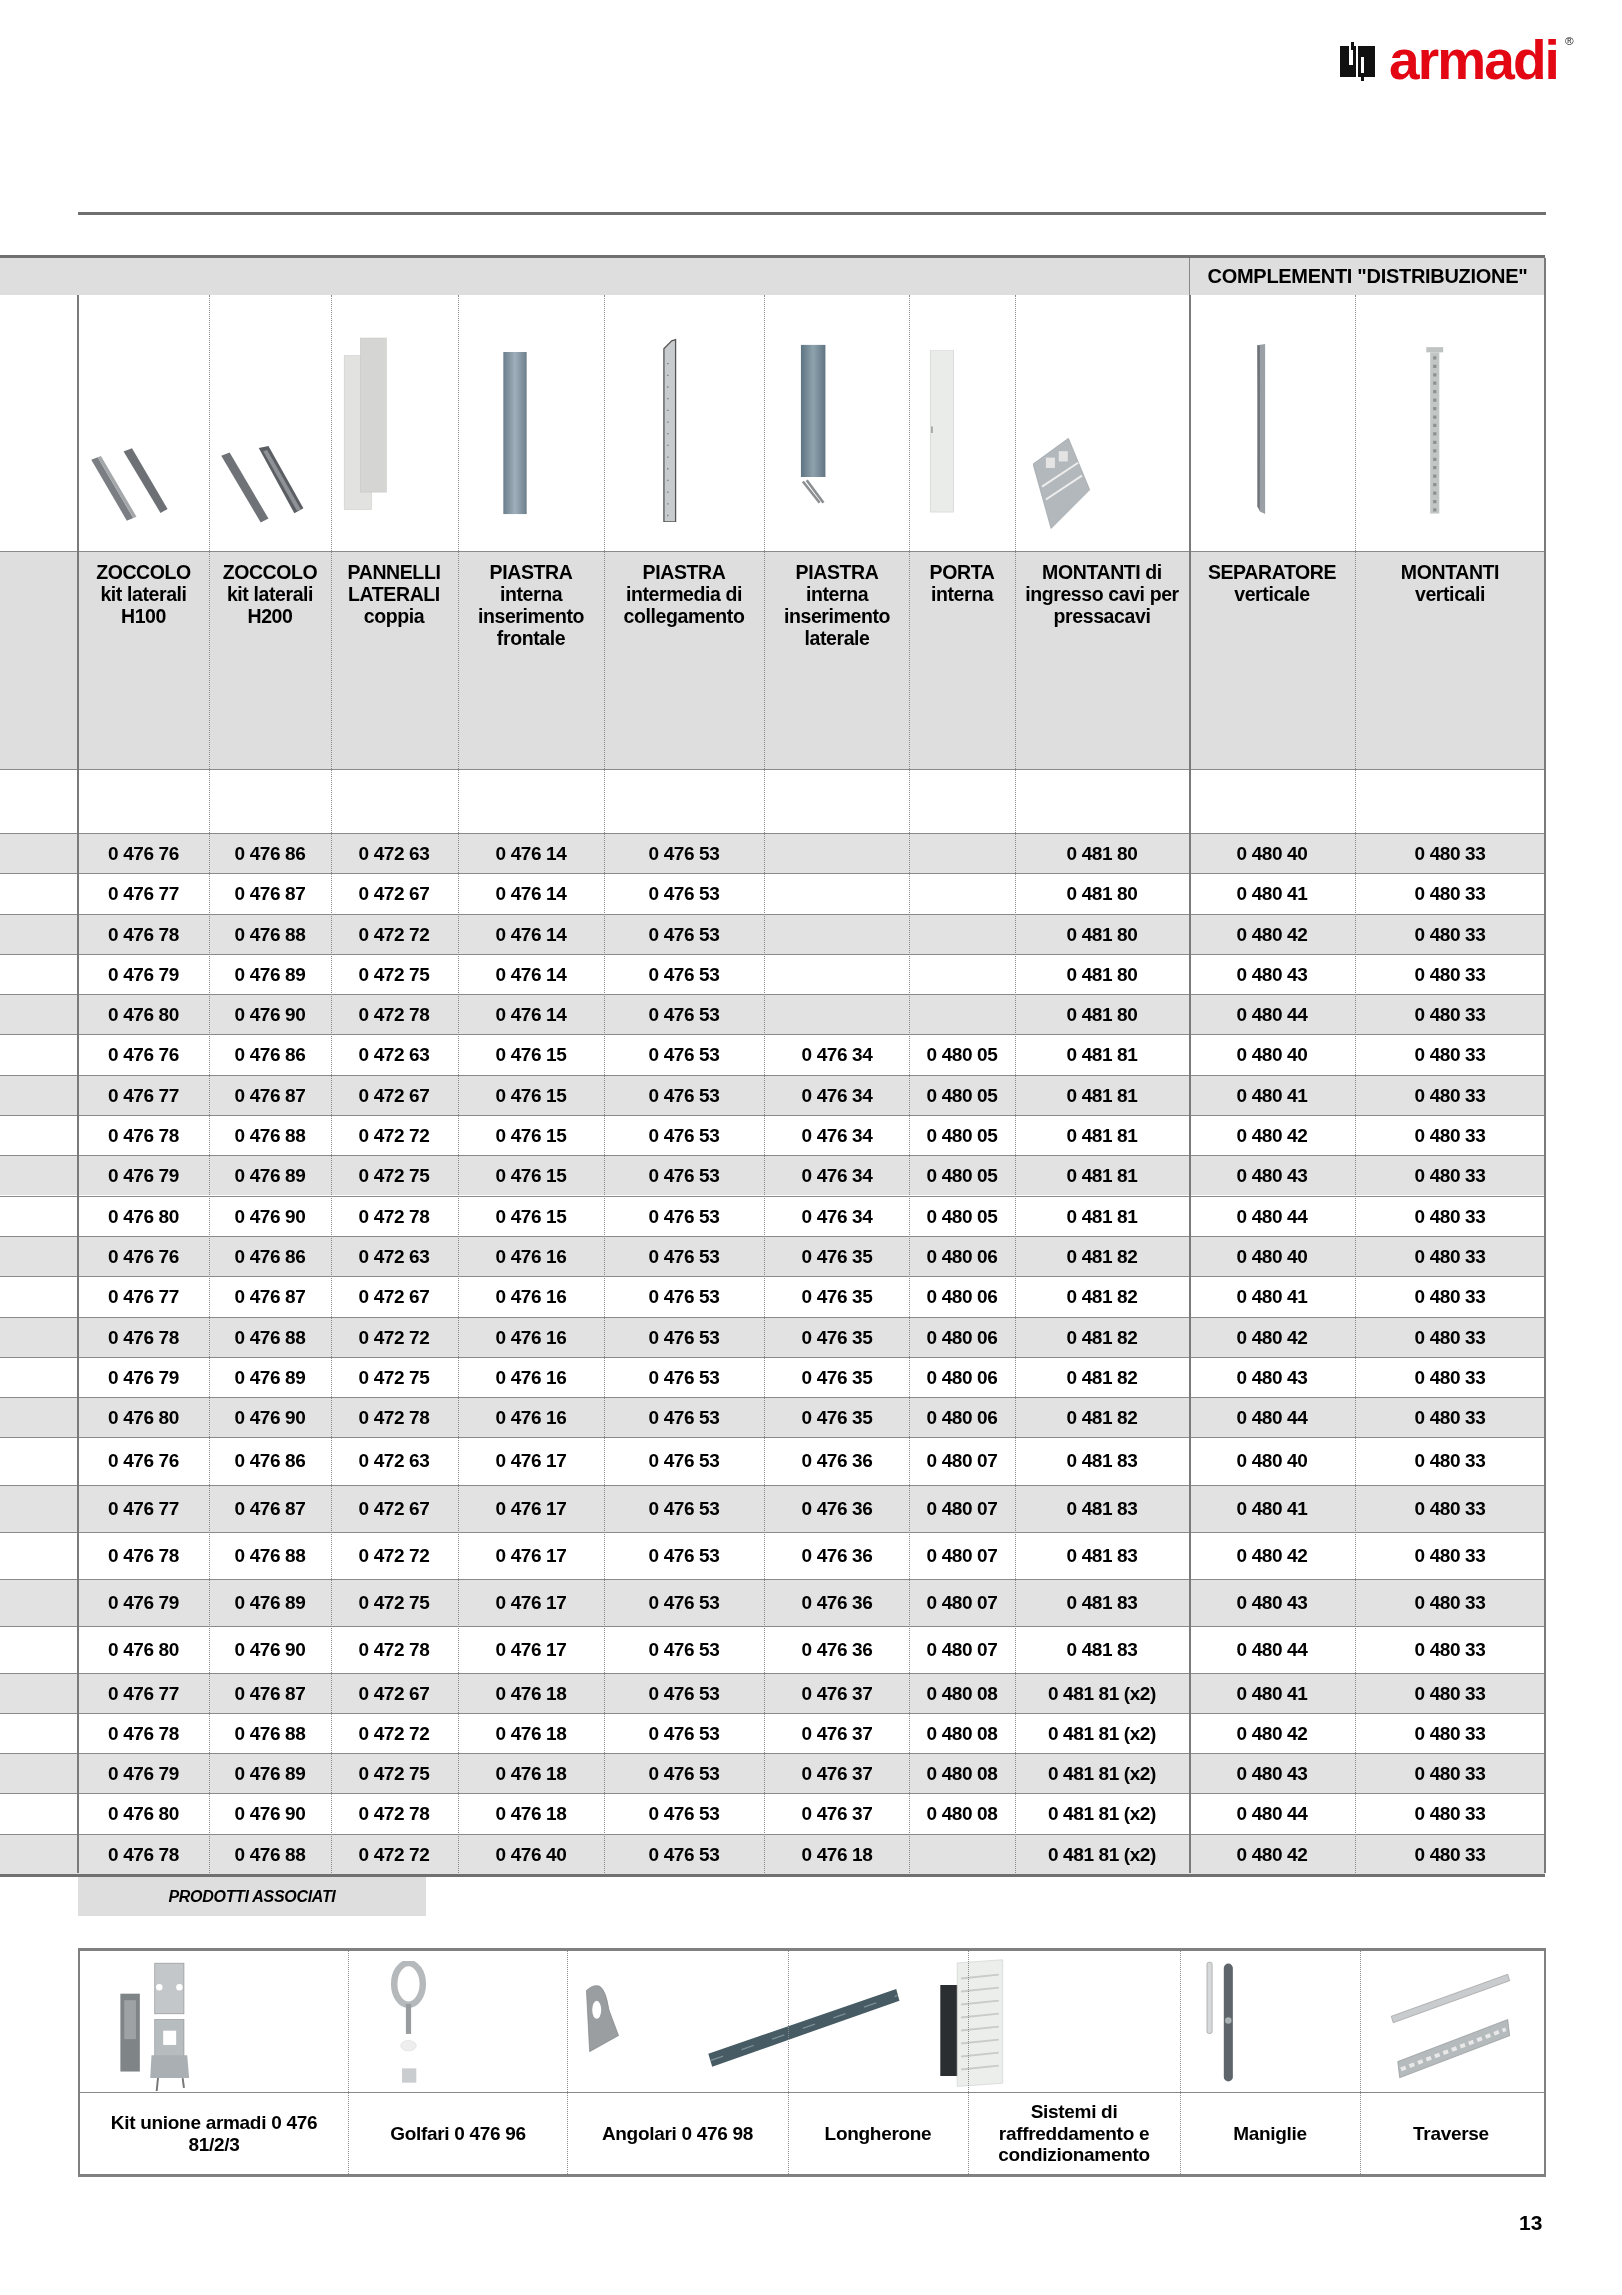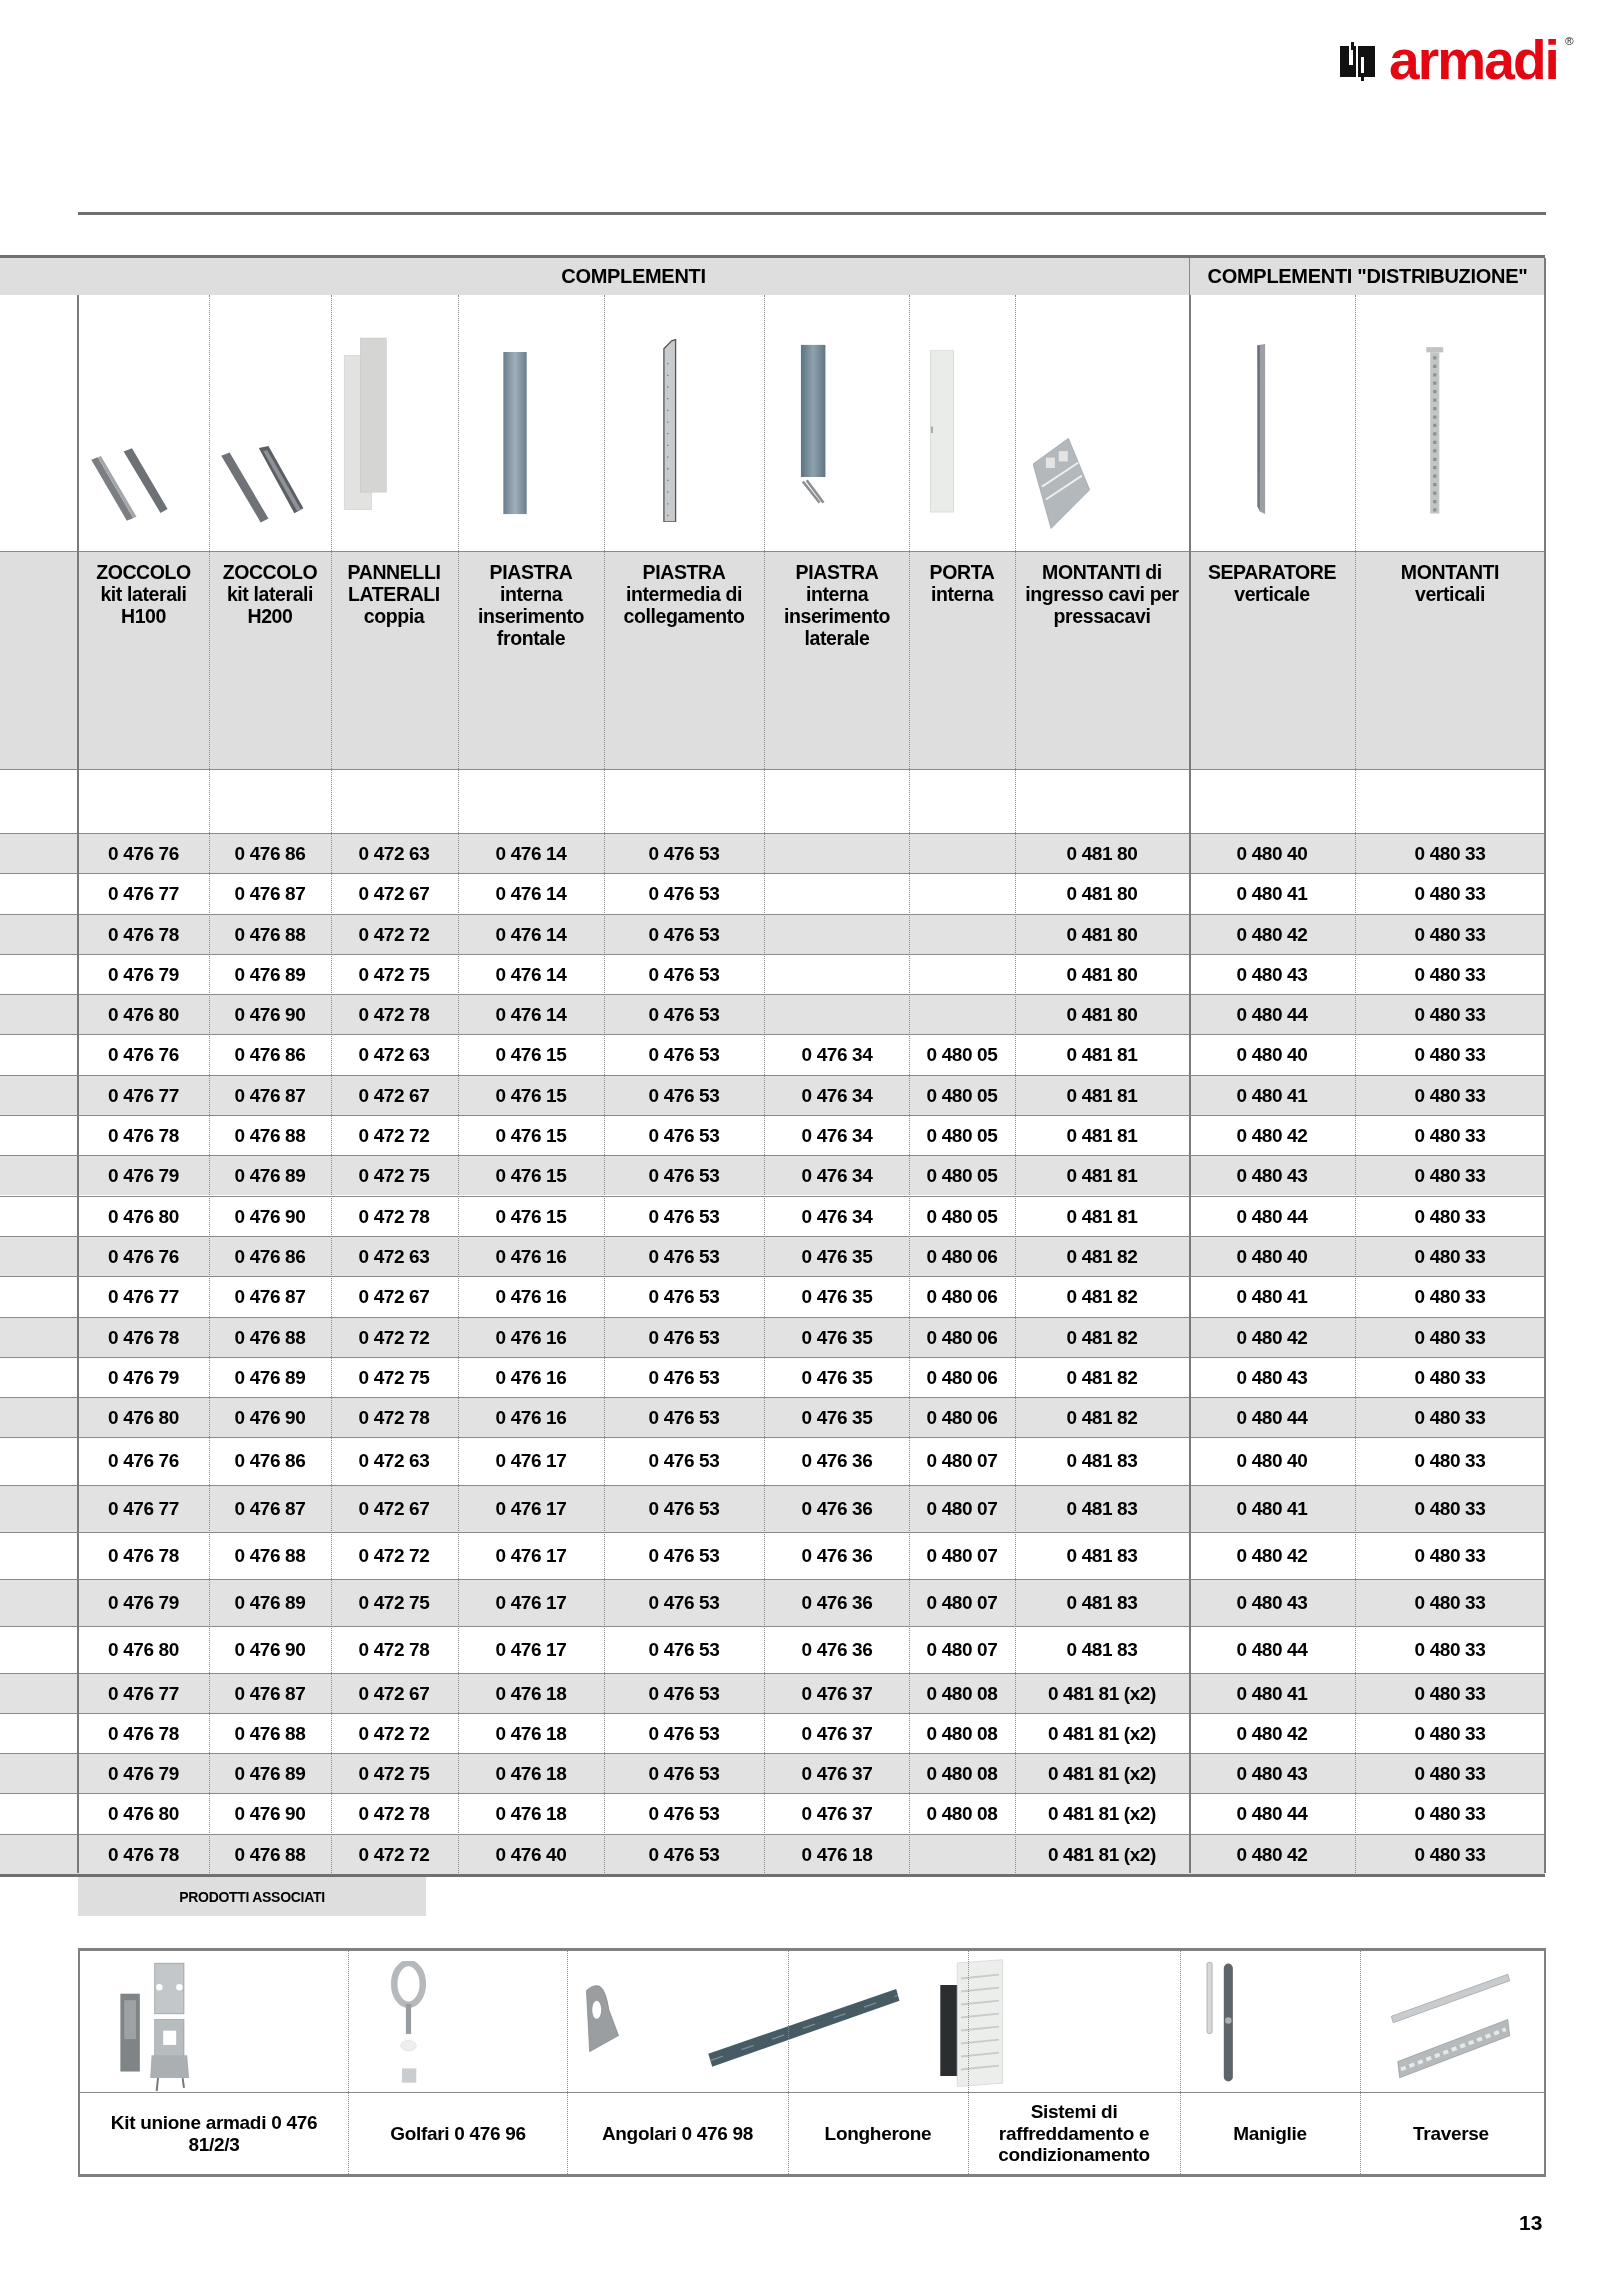--- a/index.html
+++ b/index.html
@@ -37,21 +37,21 @@
   .hdr-cell .l2 { display: block; font-weight: bold; }
 
   .empty-row { position: absolute; left: 0; top: 515px; width: 1545px; height: 63px; background: #fff; }
 
   .data { position: absolute; left: 0; top: 578px; width: 1545px; }
   .drow { position: absolute; left: 0; width: 1545px; border-top: 1.9px solid #8a8a8a; }
   .drow.shade { background: #e2e2e2; }
   .dcell { position: absolute; top: 0; height: 100%; display: flex; align-items: center; justify-content: center; font-weight: bold; font-size: 19px; letter-spacing: -0.4px; }
   .tbl-border-bottom { position: absolute; left: 0; width: 1545px; height: 3.2px; background: #707070; }
 
-  .assoc-tab { position: absolute; left: 78px; top: 1877px; width: 348px; height: 39px; background: #dedede; display: flex; align-items: center; justify-content: center; font-weight: bold; font-size: 14px; letter-spacing: -0.3px; }
+  .assoc-tab { position: absolute; left: 78px; top: 1877px; width: 348px; height: 39px; background: #dedede; display: flex; align-items: center; justify-content: center; font-weight: bold; font-size: 16px; letter-spacing: -0.3px; font-style: italic; }
   .assoc { position: absolute; left: 78px; top: 1948px; width: 1468px; height: 229px; border: 2.6px solid #808080; border-top-width: 3.2px; border-bottom-width: 3.2px; background: #fff; }
   .assoc-img-row { position: absolute; left: 0; top: 0; width: 100%; height: 142px; border-bottom: 1.3px solid #8a8a8a; }
   .assoc-cell-label { position: absolute; top: 142px; height: 81px; display: flex; align-items: center; justify-content: center; text-align: center; font-weight: bold; font-size: 19px; line-height: 21.4px; letter-spacing: -0.3px; }
   .assoc-vdot { position: absolute; top: 0; height: 100%; border-left: 1.3px dotted #8a8a8a; }
   .assoc-img { position: absolute; }
 
   .page-num { position: absolute; left: 1519px; top: 2211px; font-weight: bold; font-size: 21px; }
 </style>
 </head>
 <body>
@@ -67,21 +67,20 @@
     <span class="logo-word">armadi</span>
     <span class="logo-reg">®</span>
   </div>
 </div>
 
 <div class="top-rule"></div>
 
 <div class="tbl" id="tbl">
   <div class="tbl-border-top"></div>
   <div class="grp-row">
-    <div class="grp g1">COMPLEMENTI</div>
     <div class="grp g2">COMPLEMENTI "DISTRIBUZIONE"</div>
   </div>
 
   <div class="img-row" id="imgRow">
 
     <svg class="prod-img" style="left:88px;top:153px" width="110" height="78" viewBox="0 0 170 120">
       <polygon points="5,18 15,14 70,108 60,112" fill="#7b7f83"></polygon>
       <polygon points="55,5 68,0 123,94 112,100" fill="#6d7176"></polygon>
       <polygon points="15,14 20,12 75,106 70,108" fill="#a4a7aa"></polygon>
     </svg>

